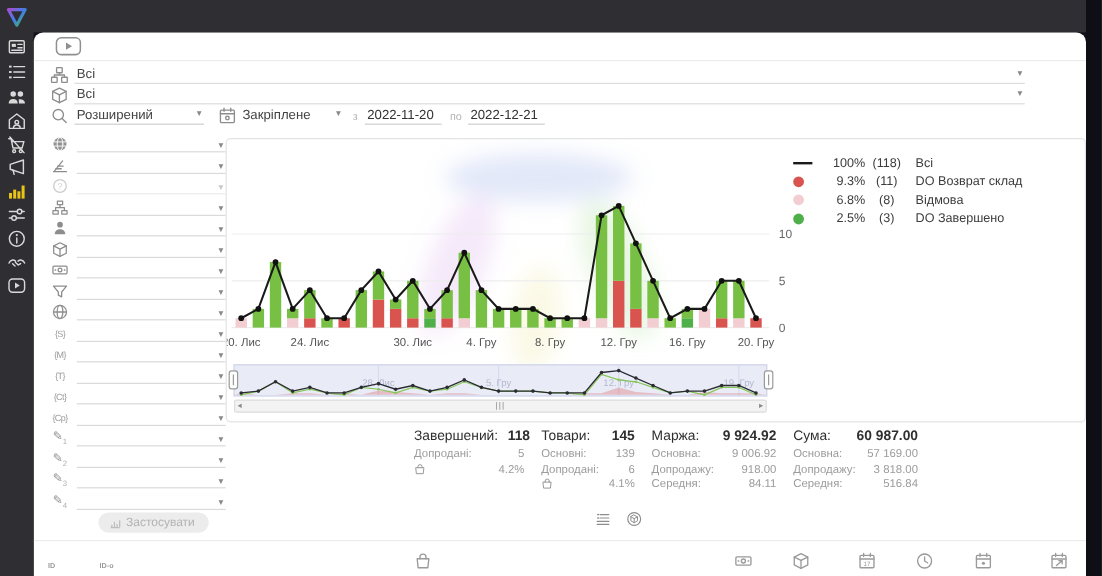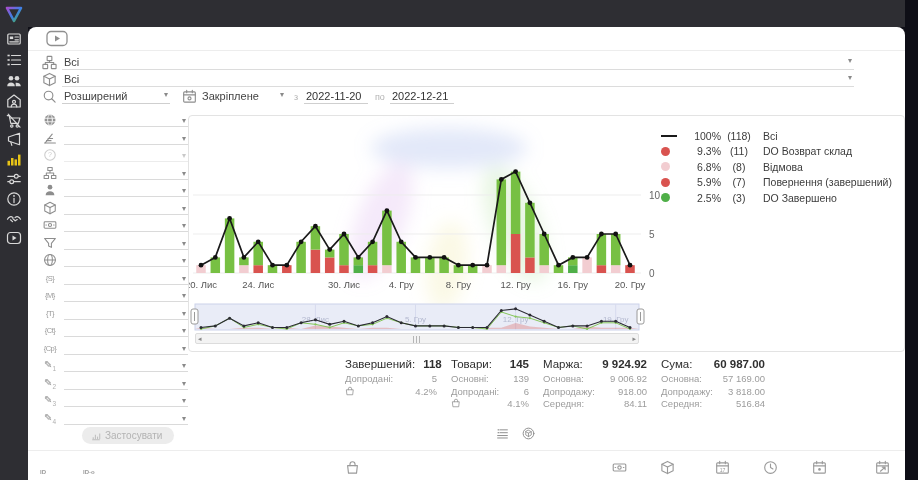--- a/index.html
+++ b/index.html
@@ -510,28 +510,20 @@
           <div class="lg-row">
             <span class="lg-sw">
               <span class="lg-dot" style="background:#f2cdd1"></span>
             </span>
             <span class="lg-pct">6.8%</span>
             <span class="lg-cnt">(8)</span>
             <span class="lg-lab">Відмова</span>
           </div>
           <div class="lg-row">
             <span class="lg-sw">
-              <span class="lg-dot" style="background:#d9534f"></span>
-            </span>
-            <span class="lg-pct">5.9%</span>
-            <span class="lg-cnt">(7)</span>
-            <span class="lg-lab">Повернення (завершений)</span>
-          </div>
-          <div class="lg-row">
-            <span class="lg-sw">
               <span class="lg-dot" style="background:#4faf48"></span>
             </span>
             <span class="lg-pct">2.5%</span>
             <span class="lg-cnt">(3)</span>
             <span class="lg-lab">DO Завершено</span>
           </div>
         </div>
       <svg id="navigator" viewBox="0 0 460 30">
           <rect x="6" y="2" width="444" height="26" fill="#e9ecf7" stroke="#ccd2ea"></rect>
           <line x1="126.4" y1="2" x2="126.4" y2="28" stroke="#d7dbee"></line>

